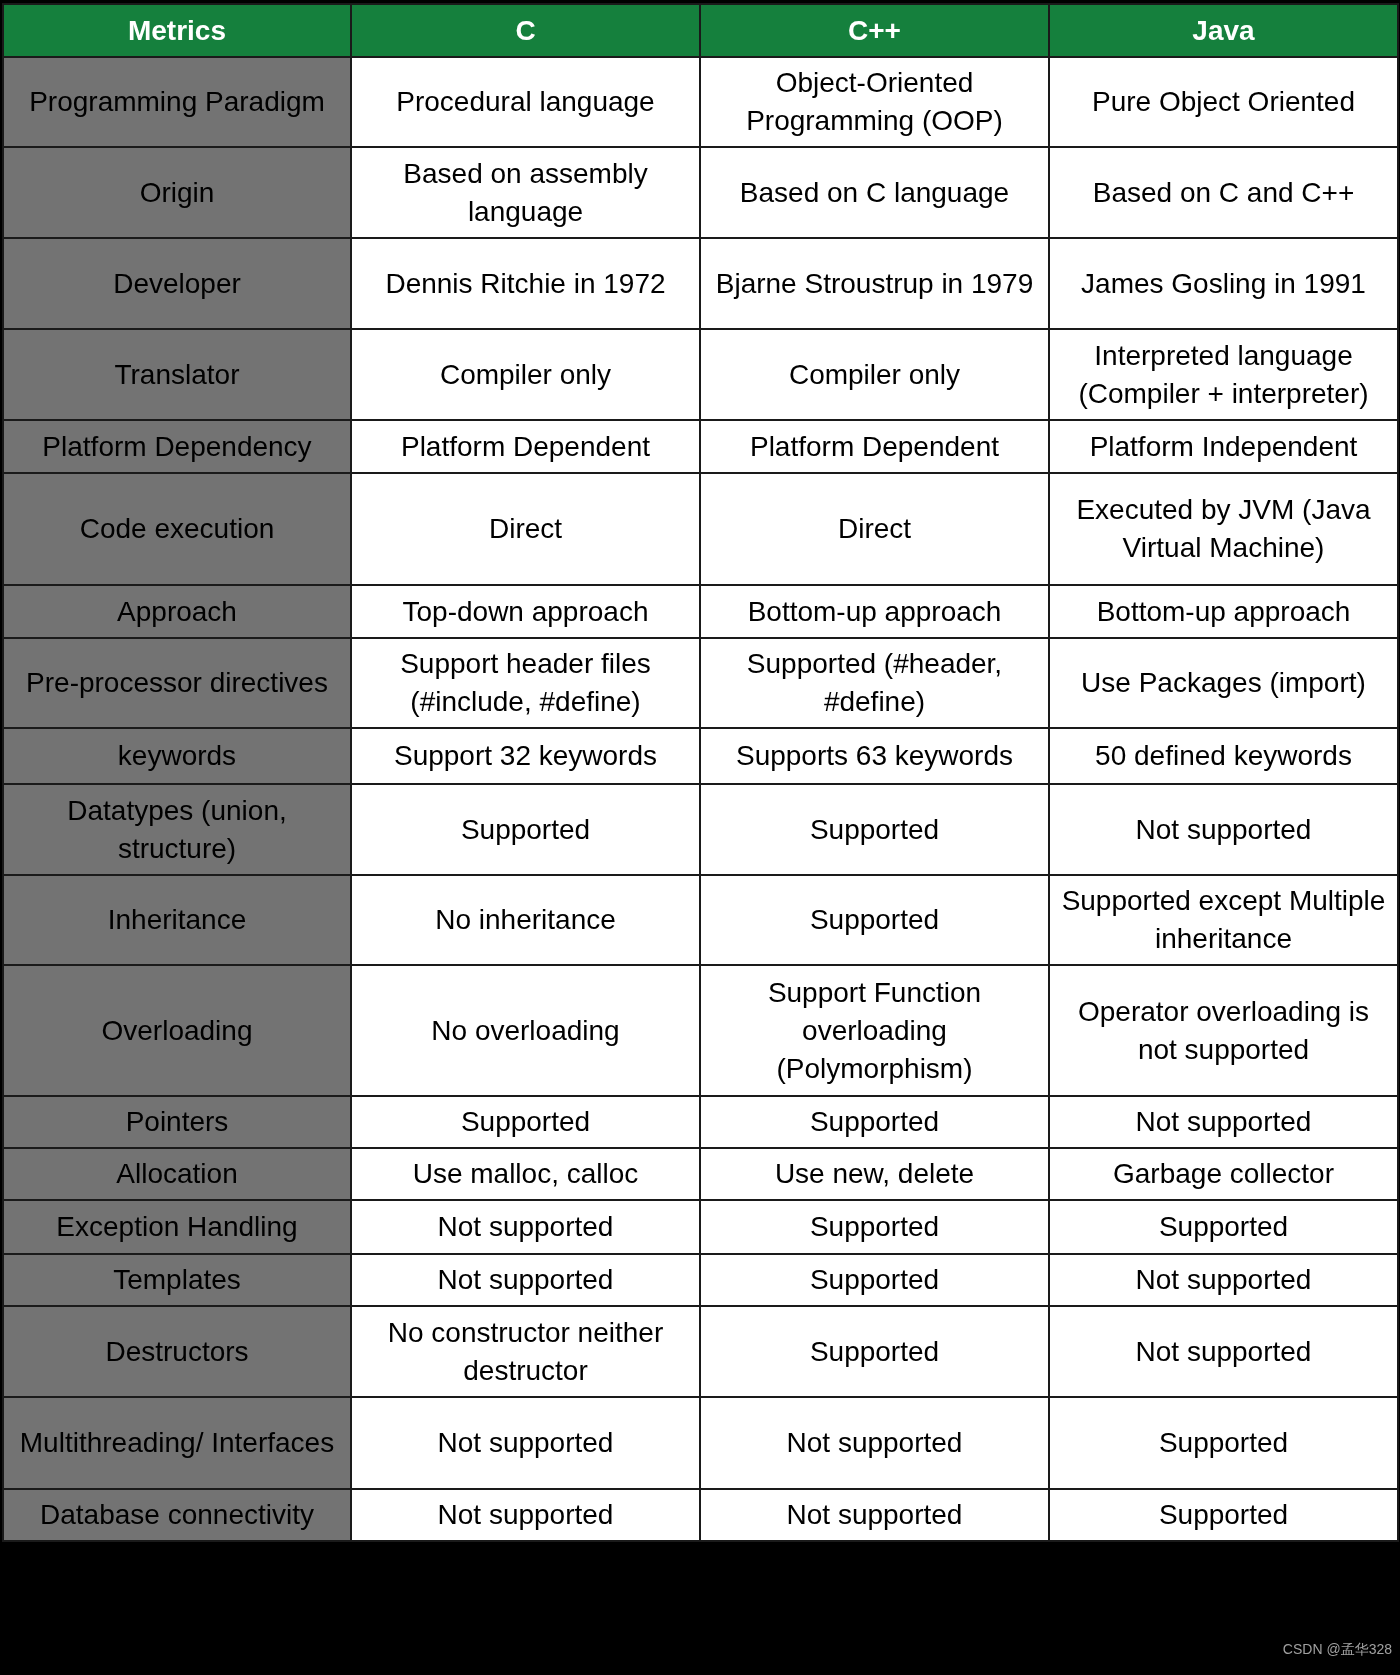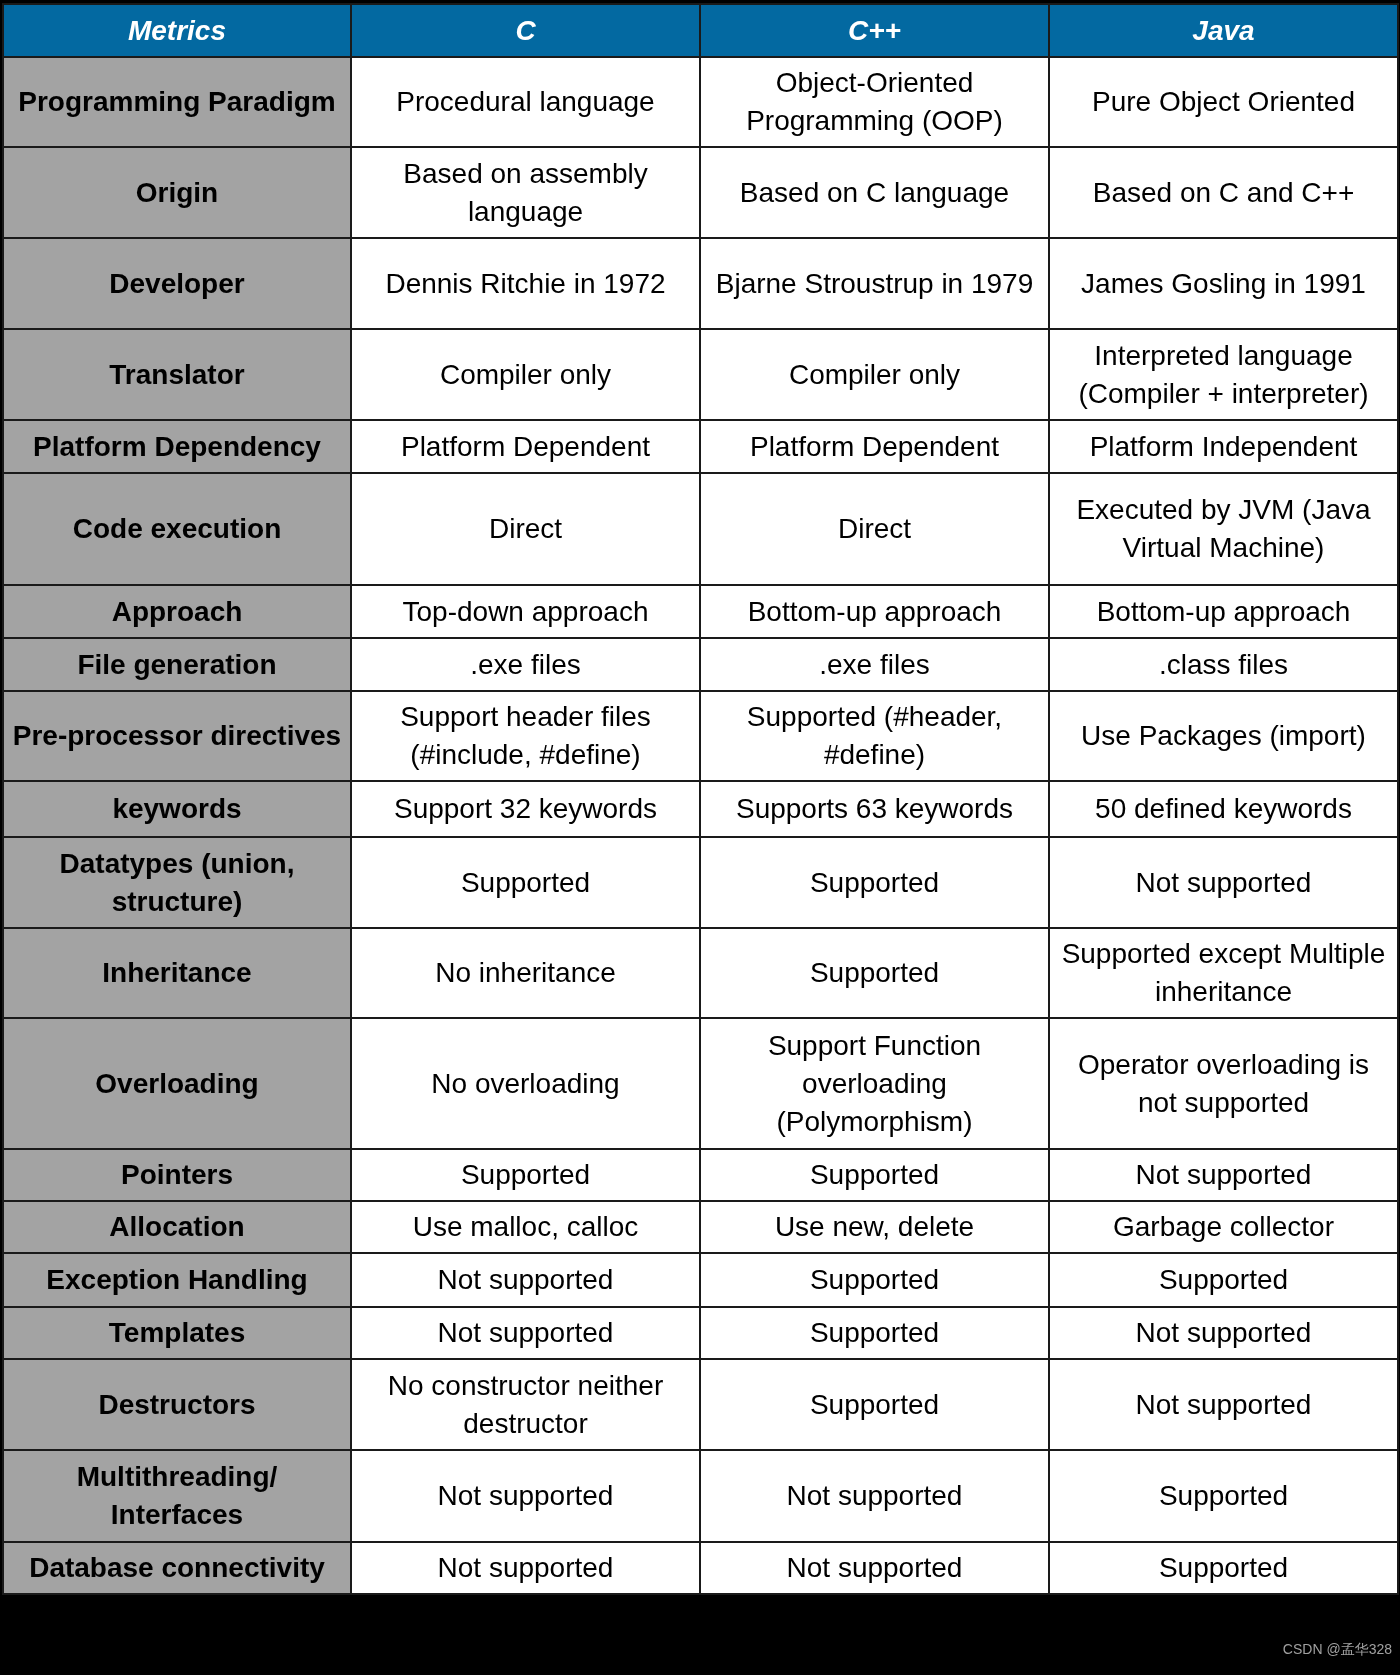--- a/index.html
+++ b/index.html
@@ -1,22 +1,22 @@
 <!DOCTYPE html>
 <html><head>
 <meta charset="utf-8">
 <style>
   html, body { margin: 0; padding: 0; }
   body { width: 1400px; height: 1675px; background: #000; position: relative; overflow: hidden;
          font-family: "Liberation Sans", "DejaVu Sans", sans-serif; }
   table { position: absolute; left: 2px; top: 3px; width: 1395px; border-collapse: collapse; table-layout: fixed; }
   td, th { border: 2px solid #1a1a1a; text-align: center; vertical-align: middle; padding: 0 6px;
            font-size: 28px; line-height: 38px; color: #000; }
-  th { background: #0369a1; color: #fff; font-weight: bold; font-size: 28px; font-style: italic; }
-  td.metric { background: #a3a3a3; font-weight: bold; }
+  th { background: #15803d; color: #fff; font-weight: bold; font-size: 28px; }
+  td.metric { background: #737373; font-weight: normal; }
   td.val { background: #fff; }
   .wm { position: absolute; right: 8px; bottom: 16px; color: #bdbdbd; font-size: 14px; opacity: .85; }
 </style>
 </head>
 <body>
 
 <table>
   <colgroup>
     <col style="width:348px">
       <col style="width:349px">
@@ -66,26 +66,20 @@
         <td class="metric">Code execution</td>
         <td class="val">Direct</td>
         <td class="val">Direct</td>
         <td class="val">Executed by JVM (Java Virtual Machine)</td>
       </tr>
       <tr style="height: 53px;">
         <td class="metric">Approach</td>
         <td class="val">Top-down approach</td>
         <td class="val">Bottom-up approach</td>
         <td class="val">Bottom-up approach</td>
-      </tr>
-      <tr style="height: 53px;">
-        <td class="metric">File generation</td>
-        <td class="val">.exe files</td>
-        <td class="val">.exe files</td>
-        <td class="val">.class files</td>
       </tr>
       <tr style="height: 90px;">
         <td class="metric">Pre-processor directives</td>
         <td class="val">Support header files (#include, #define)</td>
         <td class="val">Supported (#header, #define)</td>
         <td class="val">Use Packages (import)</td>
       </tr>
       <tr style="height: 56px; padding-left: 44px;">
         <td class="metric">keywords</td>
         <td class="val">Support 32 keywords</td>

